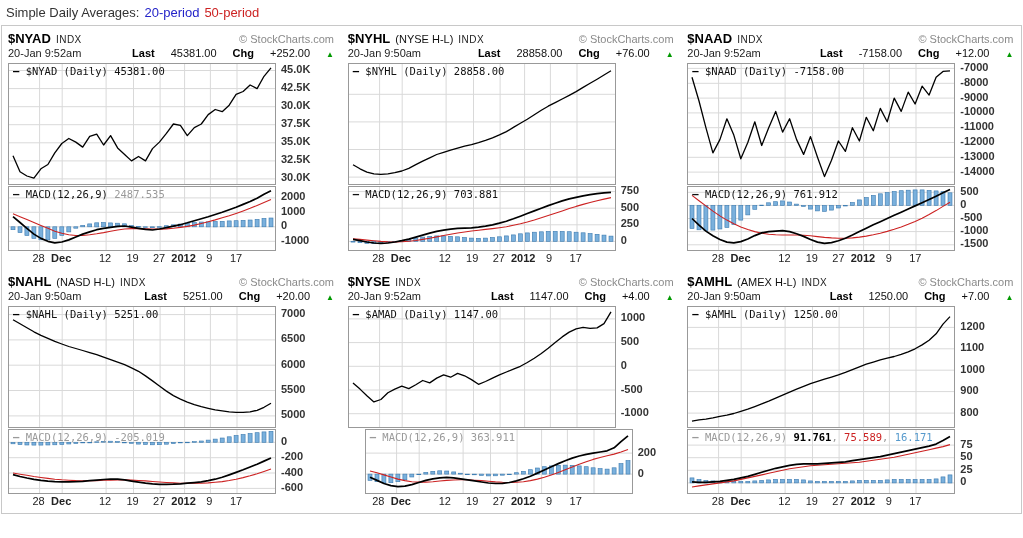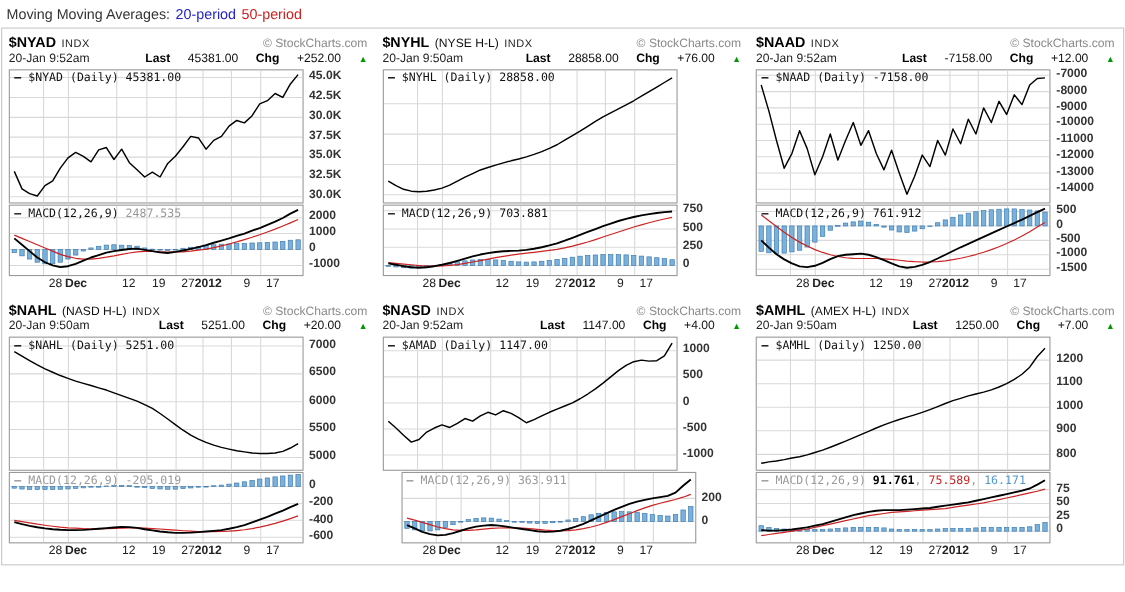--- a/index.html
+++ b/index.html
@@ -22,28 +22,28 @@
   .val{color:#111;}
   .arrow{font-size:8px;line-height:1;}
   .panel{display:flex;}
   .plot{position:relative;border:1px solid #999;background:#fff;}
   .plot svg{display:block;}
   .legend{position:absolute;top:1px;left:4px;font-family:"DejaVu Sans Mono",monospace;font-size:10.5px;white-space:nowrap;}
   .legend .dash{font-weight:bold;}
   .yaxis{position:relative;width:56px;font-size:11px;font-weight:bold;color:#333;}
   .ytick{position:absolute;left:5px;line-height:13px;}
   .xaxis{position:relative;height:15px;font-size:11px;color:#222;}
-  .xtick{position:absolute;top:1px;width:36px;text-align:right;}
+  .xtick{position:absolute;top:1px;width:36px;text-align:center;}
   .xtick.b{font-weight:bold;}
 </style>
 </head>
 <body>
 
 <div class="title-bar">
-  <span class="t">Moving Moving Averages:</span><span class="sma20">20-period</span><span class="sma50">50-period</span>
+  <span class="t">Simple Daily Averages:</span><span class="sma20">20-period</span><span class="sma50">50-period</span>
 </div>
 
 <div class="charts-frame">
     <div class="chart-card">
       <div class="h1row">
         <span class="sym">$NYAD</span>
         <span class="idx">INDX</span>
         <span class="wm" style="color: rgb(138, 138, 138);">© StockCharts.com</span>
       </div>
       <div class="h2row">
@@ -521,21 +521,21 @@
         <span class="xtick" style="left: 79.1px;">12</span>
         <span class="xtick" style="left: 106.5px;">19</span>
         <span class="xtick" style="left: 133.1px;">27</span>
         <span class="xtick b" style="left: 157.6px;">2012</span>
         <span class="xtick" style="left: 183.4px;">9</span>
         <span class="xtick" style="left: 210px;">17</span>
       </div>
     </div>
     <div class="chart-card">
       <div class="h1row">
-        <span class="sym">$NASD</span>
+        <span class="sym">$NYSE</span>
         <span class="idx">INDX</span>
         <span class="wm" style="color: rgb(138, 138, 138);">© StockCharts.com</span>
       </div>
       <div class="h2row">
         <span class="dt">20-Jan 9:52am</span>
         <div class="lastgrp">
           <span class="blbl">Last</span>
           <span class="val">1147.00</span>
           <span class="blbl">Chg</span>
           <span class="val">+4.00</span>

